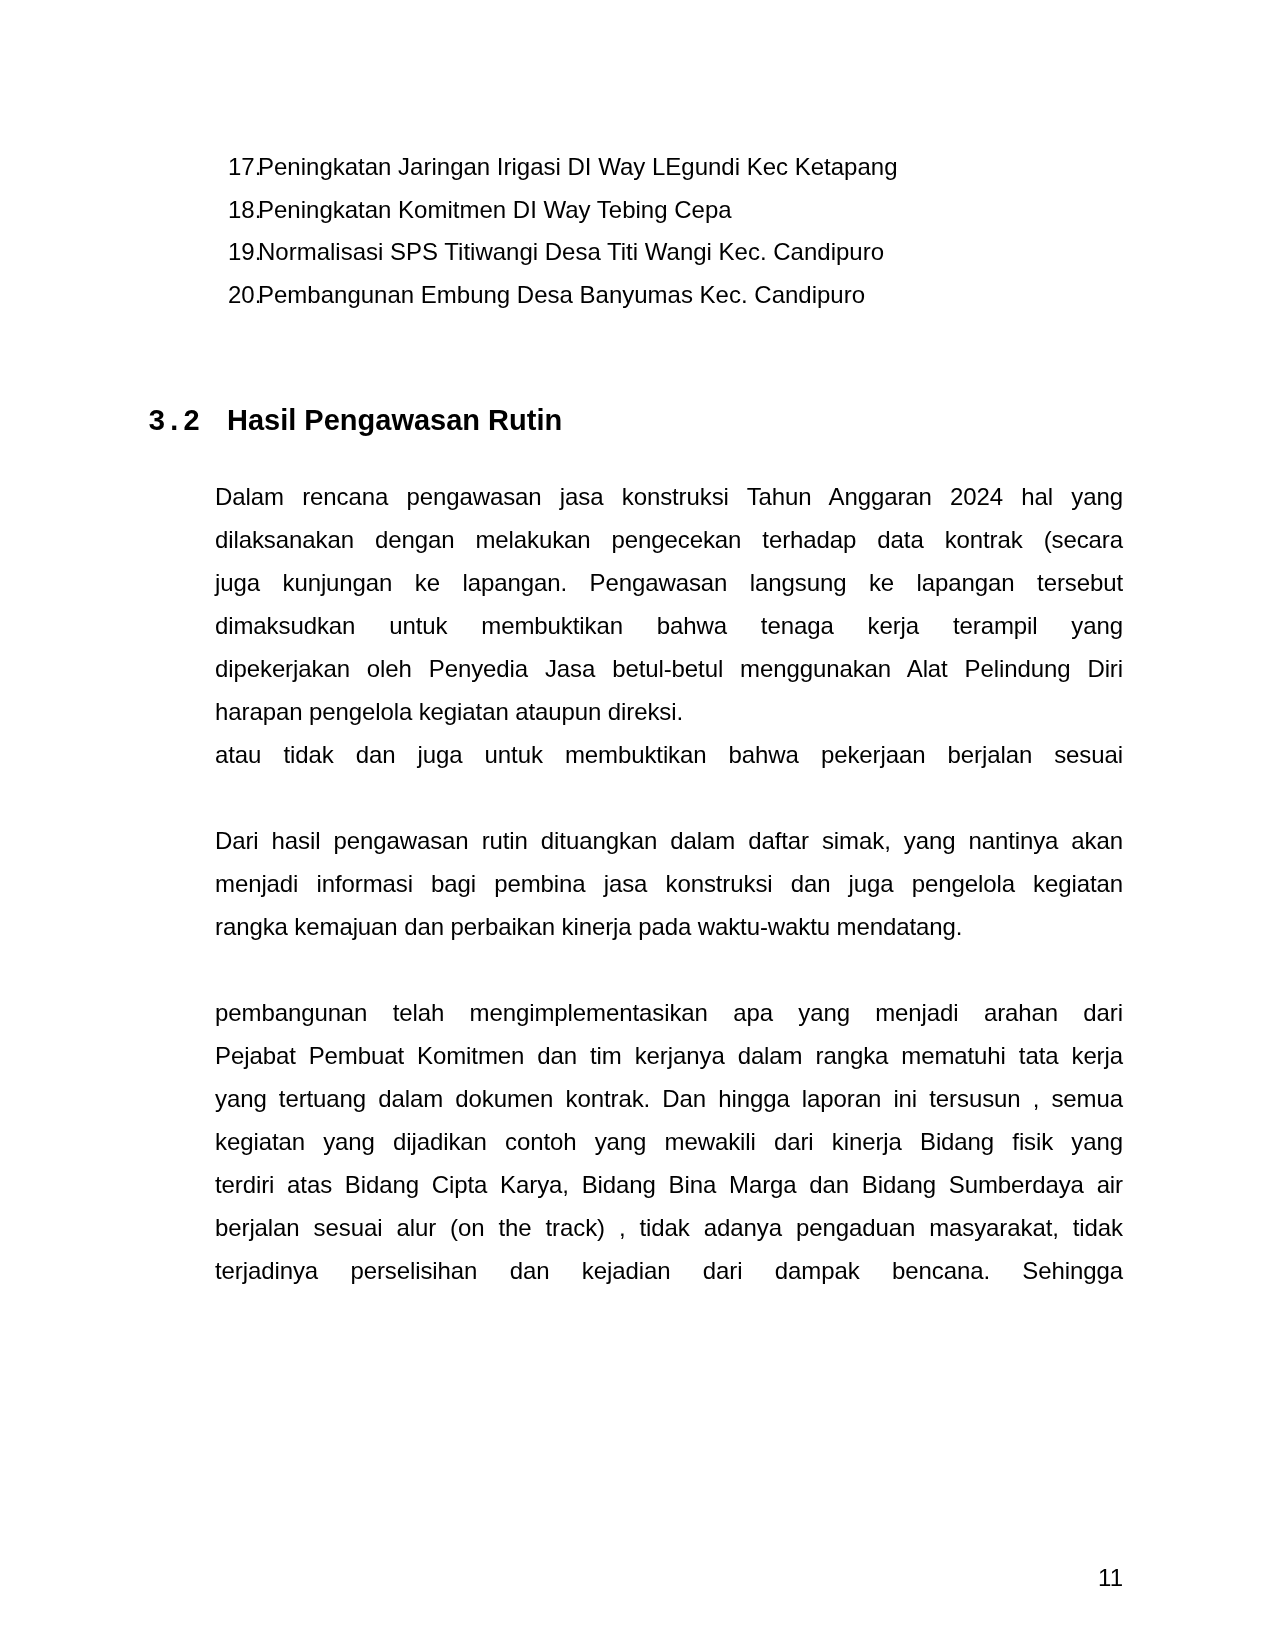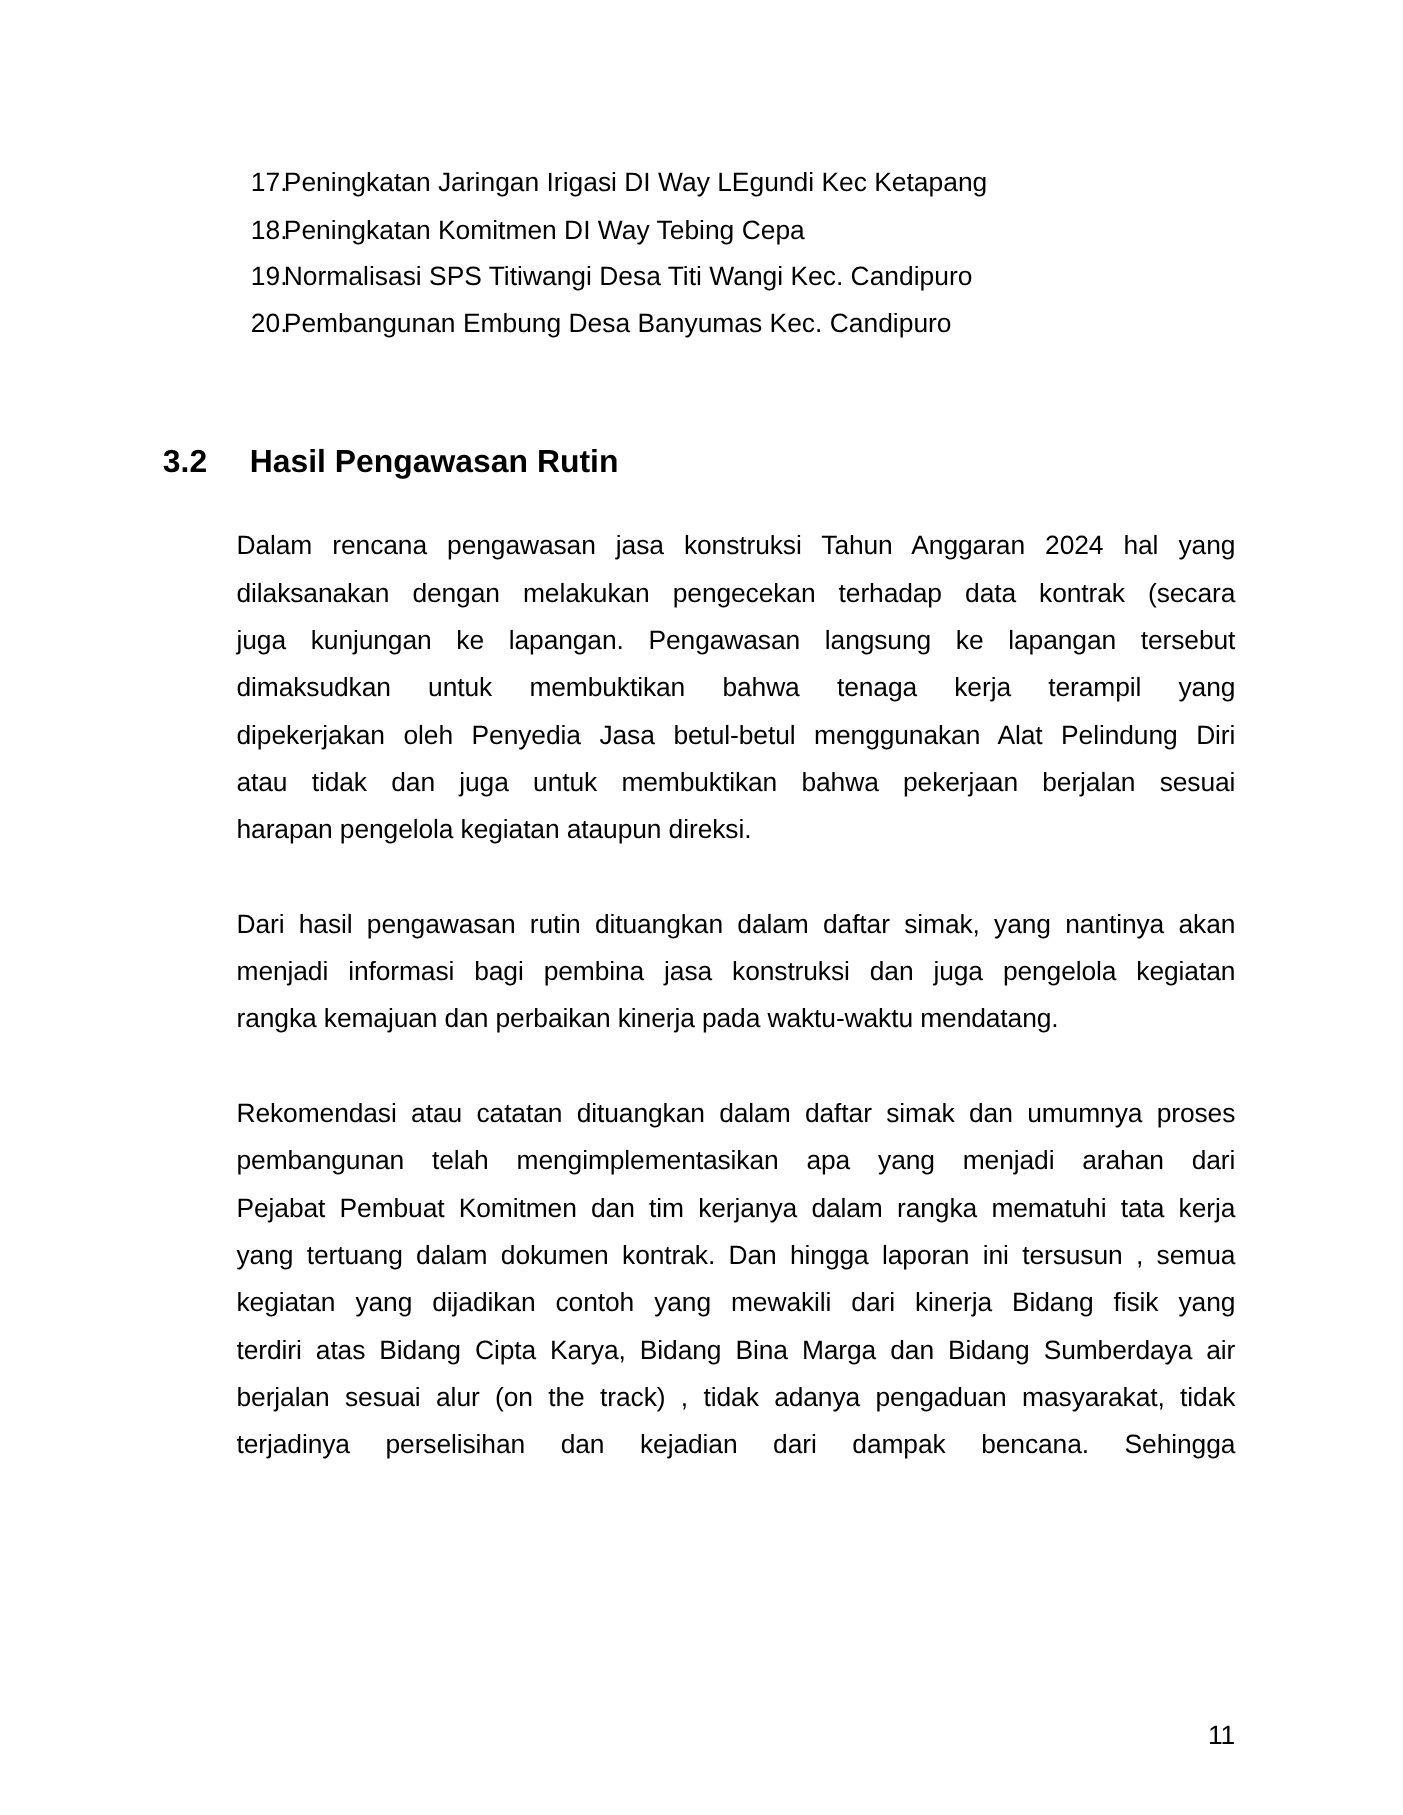--- a/index.html
+++ b/index.html
@@ -40,20 +40,21 @@
     top: 403px;
     left: 148px;
     font-size: 29px;
     font-weight: bold;
     line-height: 35px;
     white-space: nowrap;
   }
   .heading .hnum {
     display: inline-block;
     width: 79px;
+    font-family: Liberation Mono, monospace;
   }
   
   .paras {
     position: absolute;
     top: 461px;
     left: 215px;
     width: 908px;
     font-size: 24px;
     letter-spacing: -0.1px;
   }
@@ -108,30 +109,29 @@
     <span class="hnum">3.2</span><span class="htitle">Hasil Pengawasan Rutin</span>
   </div>
 
   <div class="paras">
       <div class="para">
         <div class="pline">Dalam rencana pengawasan jasa konstruksi Tahun Anggaran 2024 hal yang</div>
         <div class="pline">dilaksanakan dengan melakukan pengecekan terhadap data kontrak (secara</div>
         <div class="pline">juga kunjungan ke lapangan. Pengawasan langsung ke lapangan tersebut</div>
         <div class="pline">dimaksudkan untuk membuktikan bahwa tenaga kerja terampil yang</div>
         <div class="pline">dipekerjakan oleh Penyedia Jasa betul-betul menggunakan Alat Pelindung Diri</div>
+        <div class="pline unjust-last">harapan pengelola kegiatan ataupun direksi.</div>
         <div class="pline">atau tidak dan juga untuk membuktikan bahwa pekerjaan berjalan sesuai</div>
-        <div class="pline unjust-last">harapan pengelola kegiatan ataupun direksi.</div>
       </div>
       <div class="para">
         <div class="pline">Dari hasil pengawasan rutin dituangkan dalam daftar simak, yang nantinya akan</div>
         <div class="pline">menjadi informasi bagi pembina jasa konstruksi dan juga pengelola kegiatan</div>
         <div class="pline unjust-last">rangka kemajuan dan perbaikan kinerja pada waktu-waktu mendatang.</div>
       </div>
       <div class="para">
-        <div class="pline">Rekomendasi atau catatan dituangkan dalam daftar simak dan umumnya proses</div>
         <div class="pline">pembangunan telah mengimplementasikan apa yang menjadi arahan dari</div>
         <div class="pline">Pejabat Pembuat Komitmen dan tim kerjanya dalam rangka mematuhi tata kerja</div>
         <div class="pline">yang tertuang dalam dokumen kontrak. Dan hingga laporan ini tersusun , semua</div>
         <div class="pline">kegiatan yang dijadikan contoh yang mewakili dari kinerja Bidang fisik yang</div>
         <div class="pline">terdiri atas Bidang Cipta Karya, Bidang Bina Marga dan Bidang Sumberdaya air</div>
         <div class="pline">berjalan sesuai alur (on the track) , tidak adanya pengaduan masyarakat, tidak</div>
         <div class="pline">terjadinya perselisihan dan kejadian dari dampak bencana. Sehingga</div>
       </div>
     </div>
 

